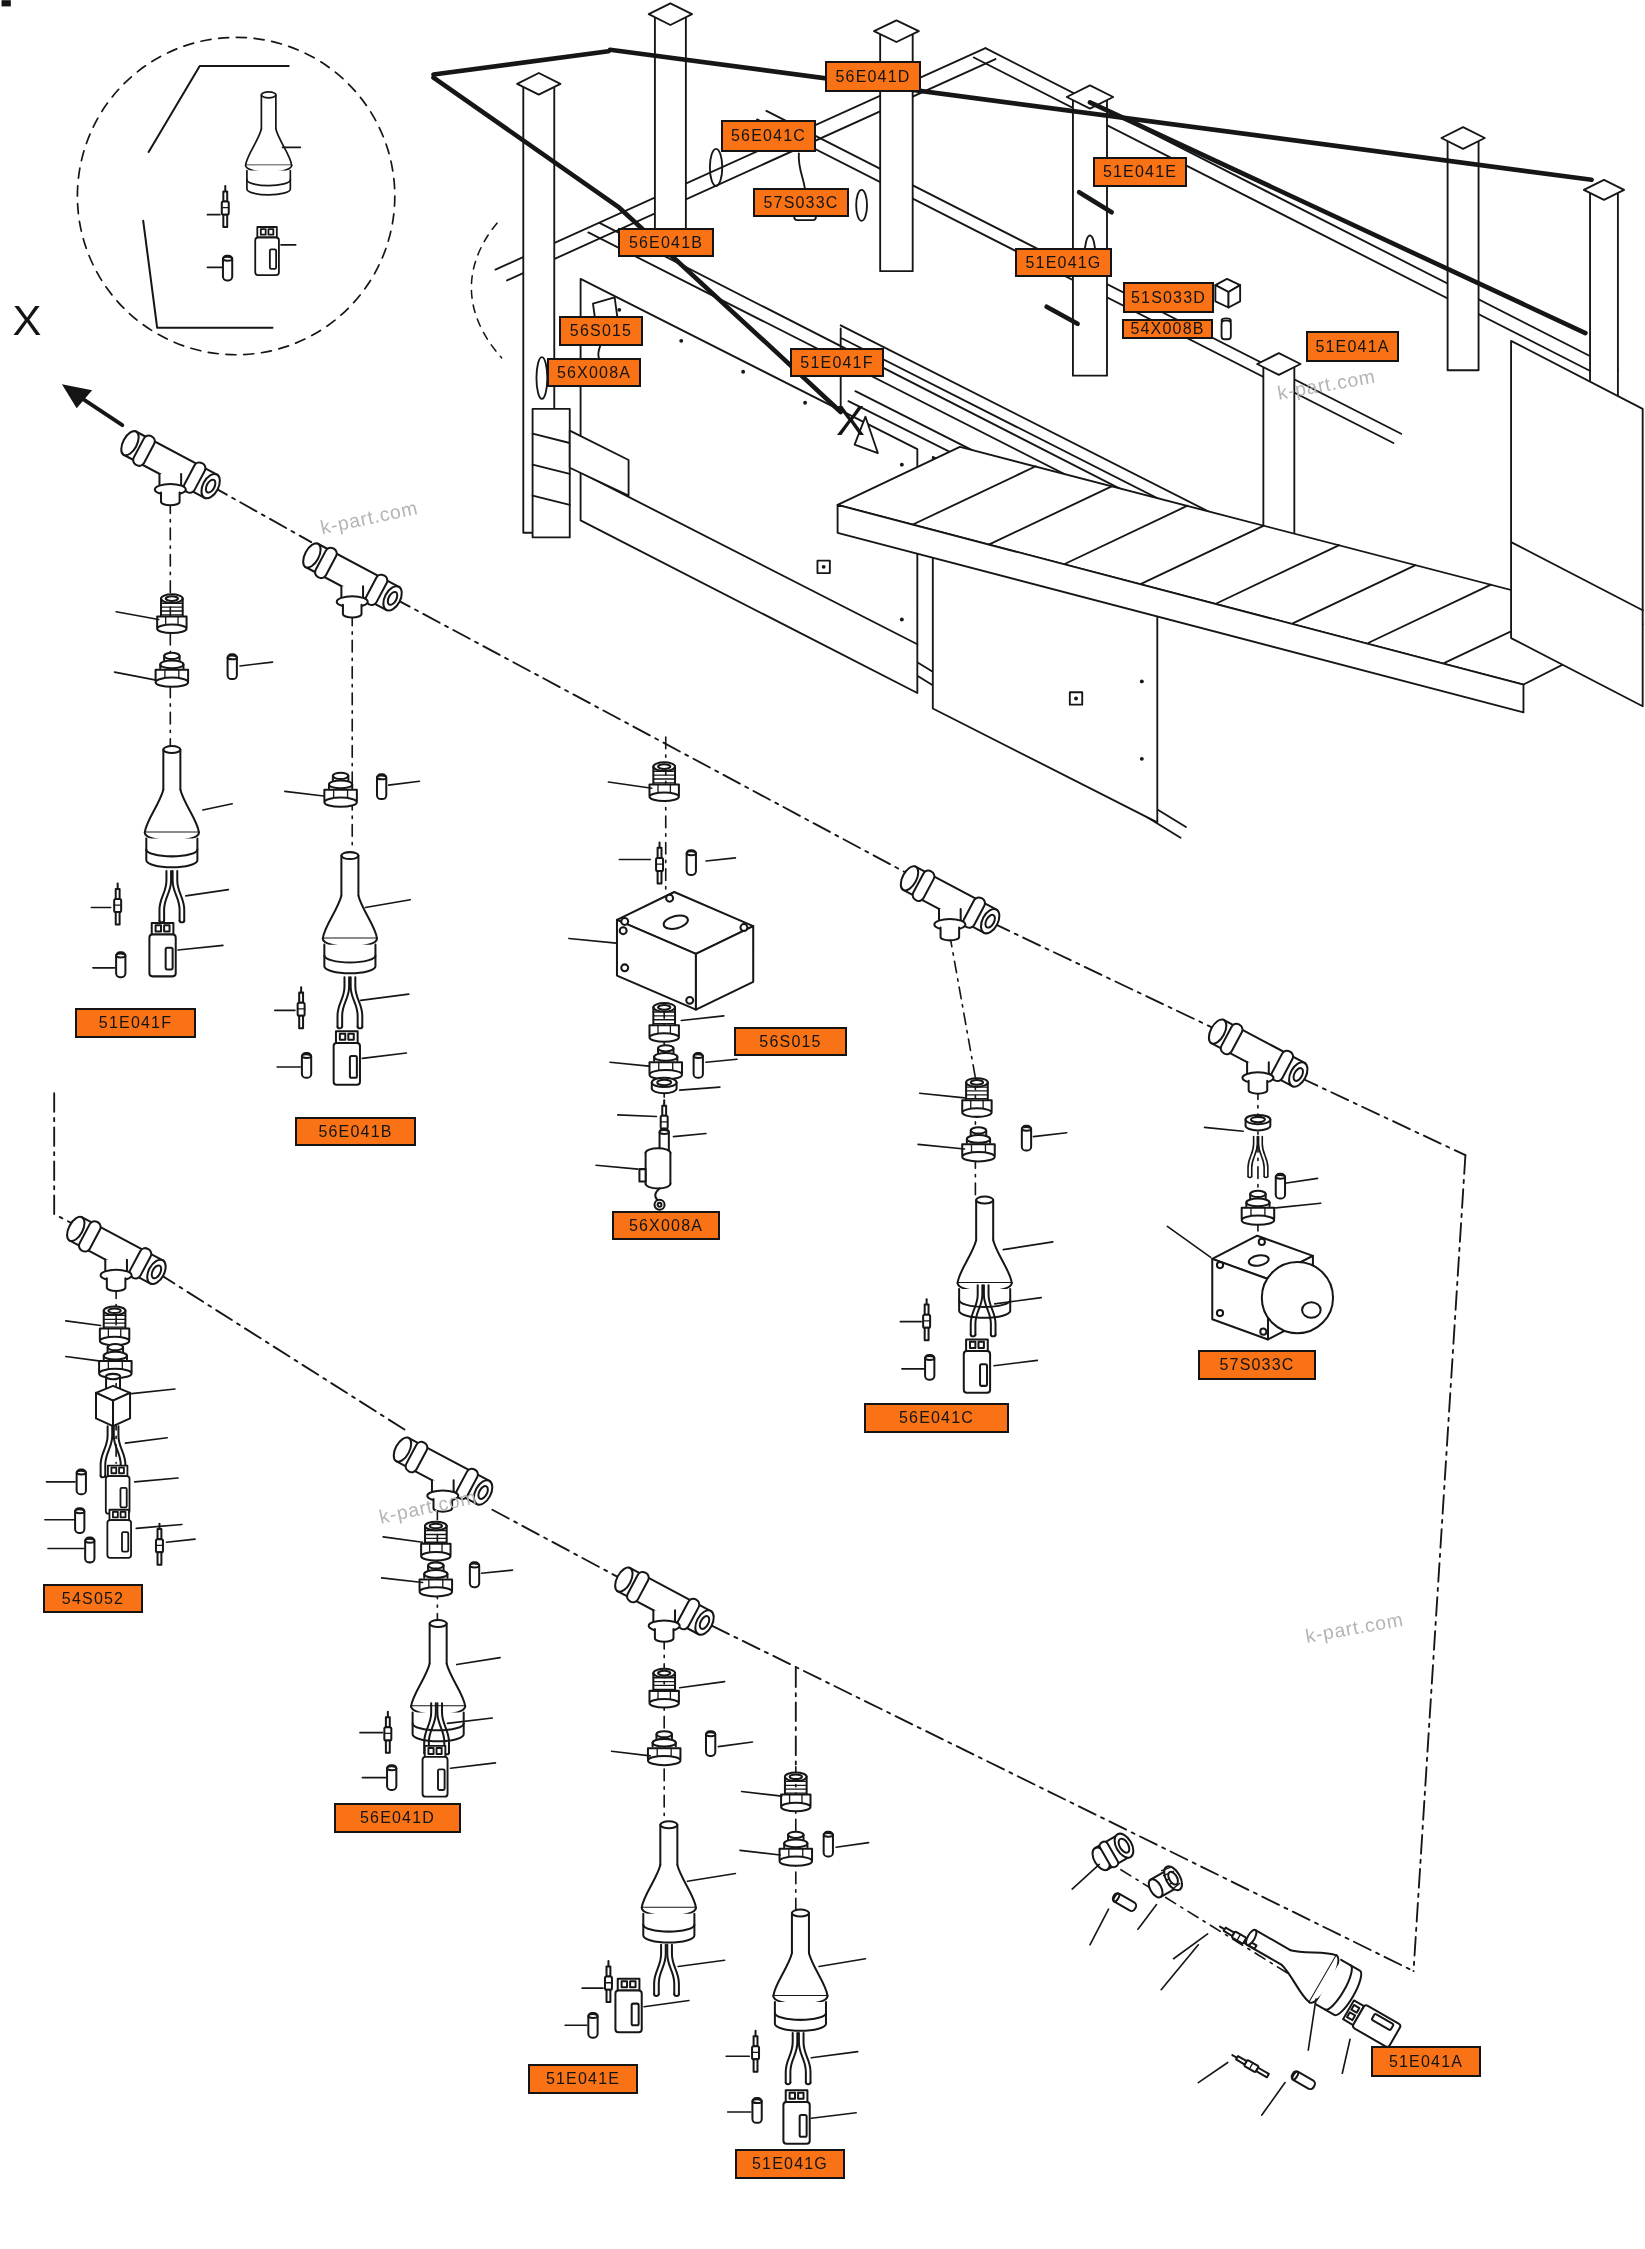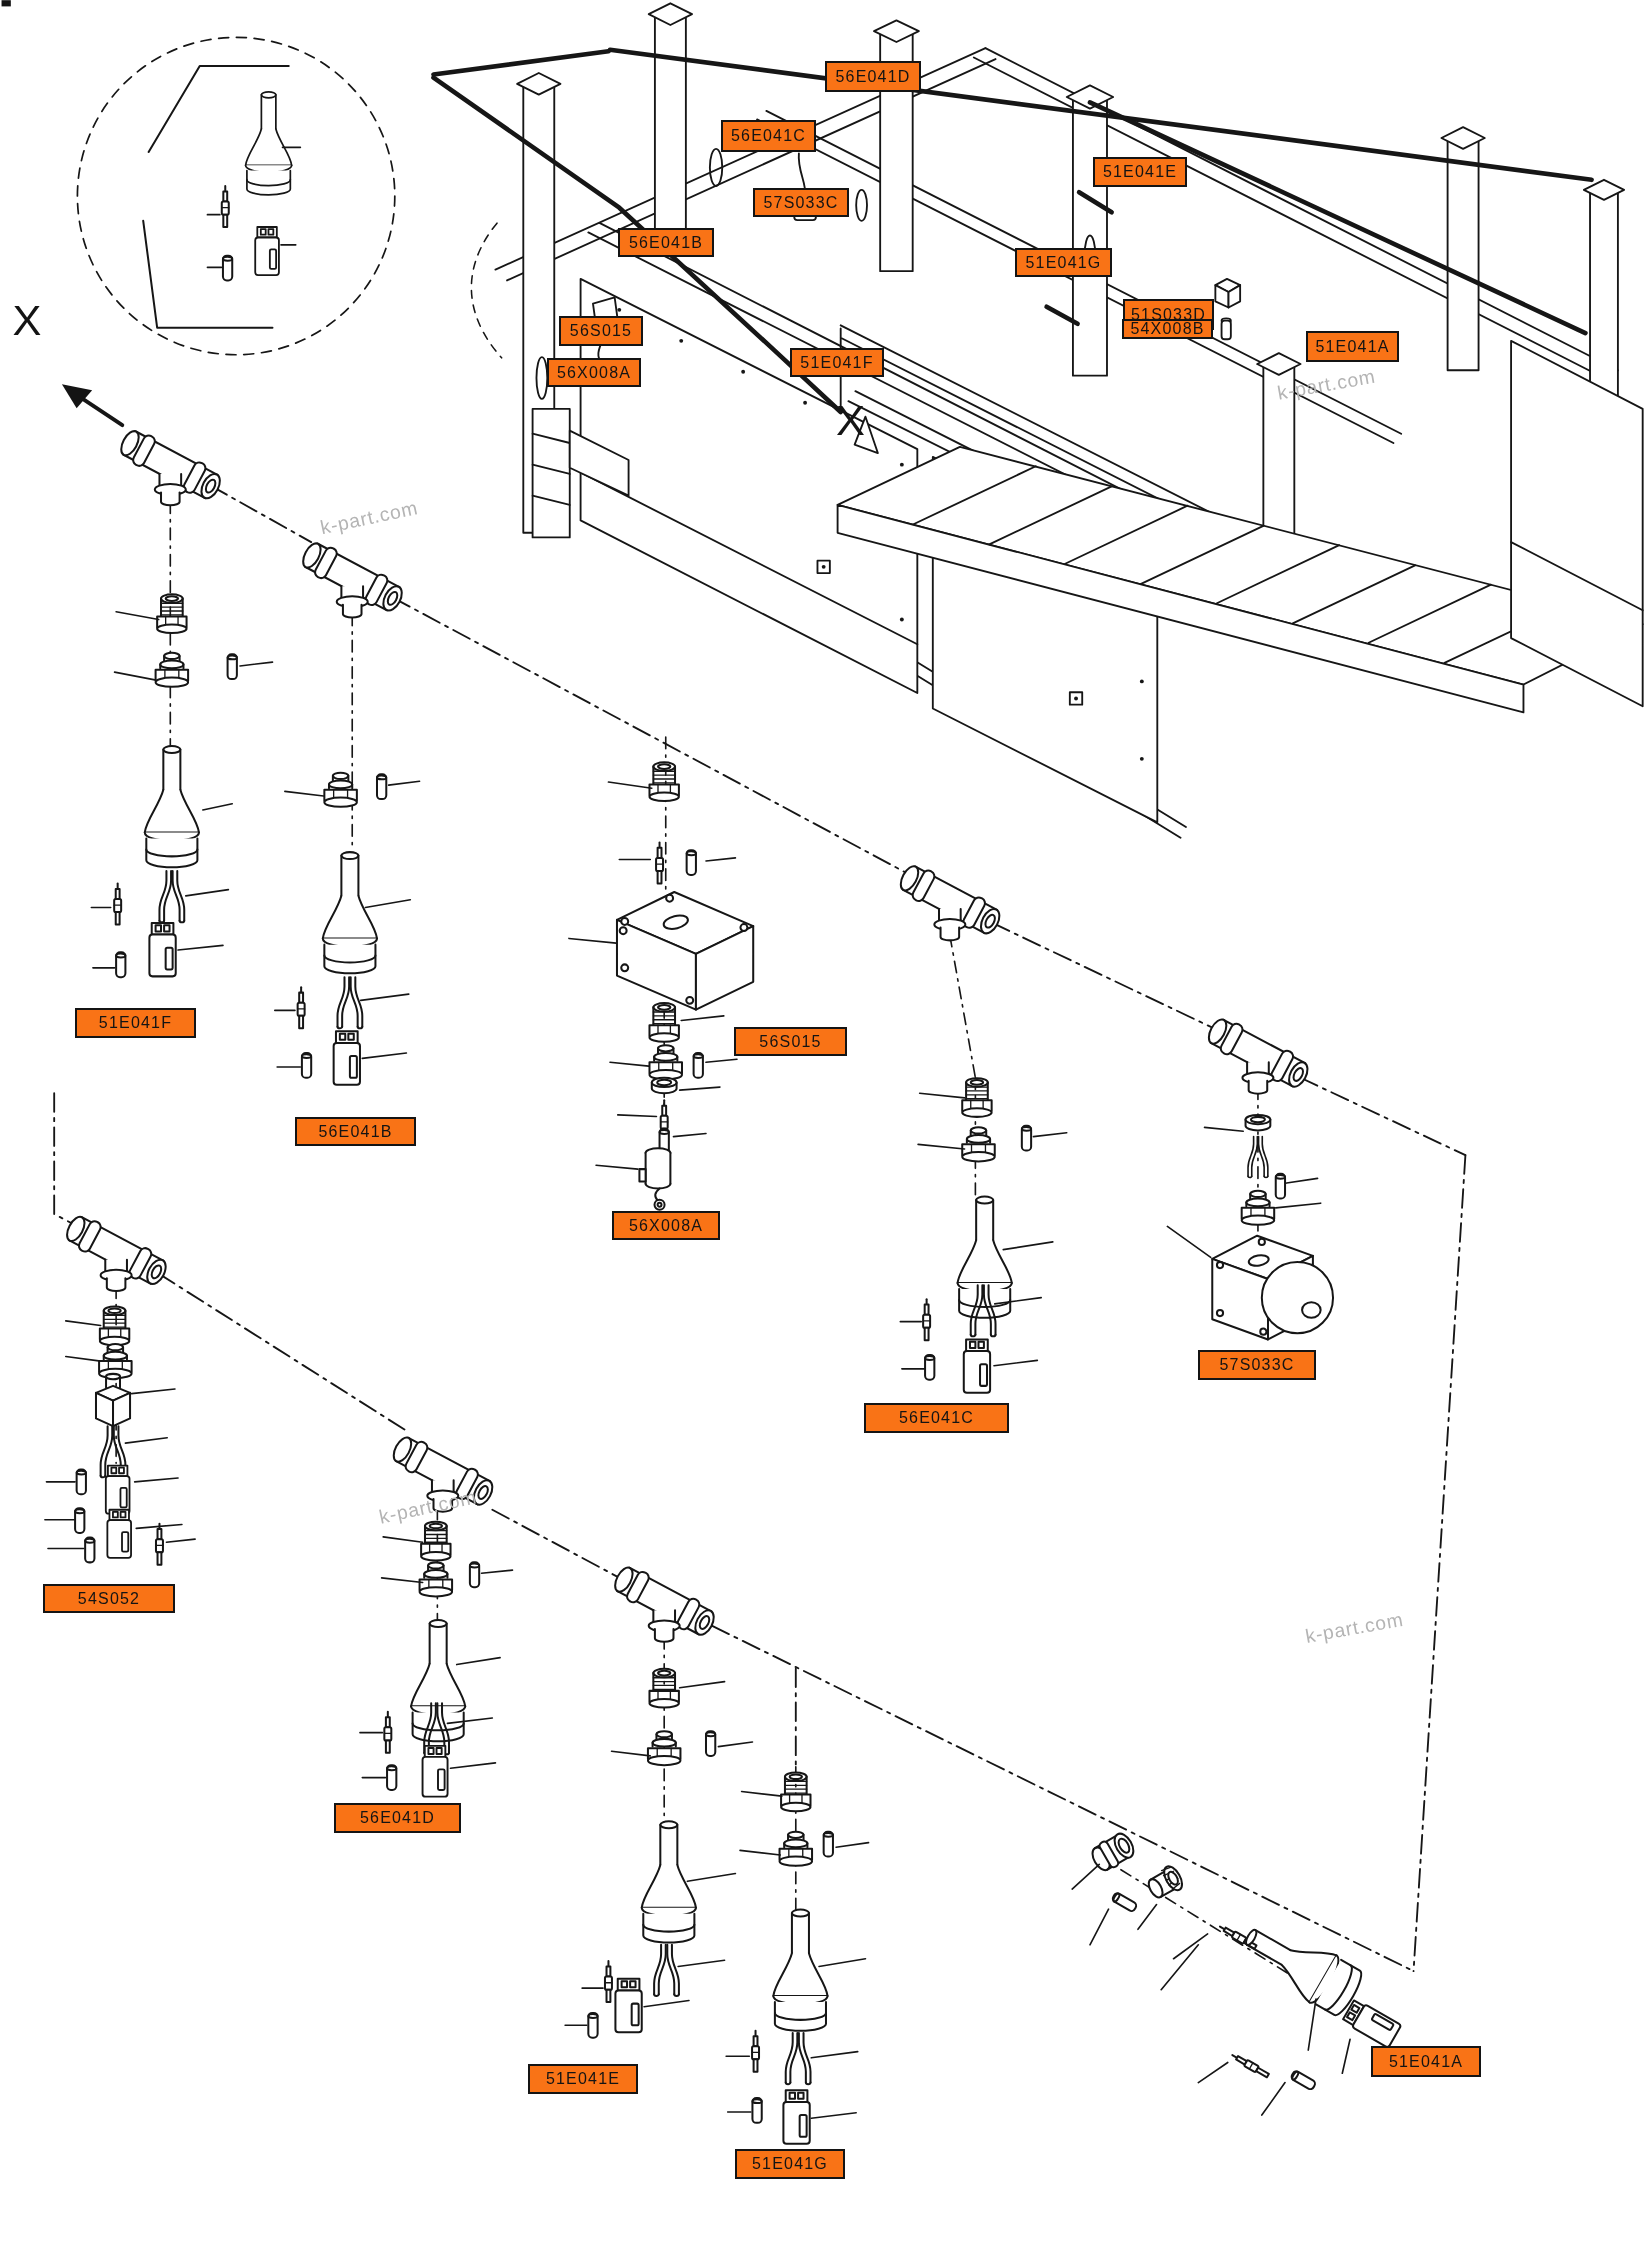--- a/index.html
+++ b/index.html
@@ -623,33 +623,33 @@
   <text class="wm" stroke="none" transform="translate(1688,2122) rotate(-10)">k-part.com</text>
 </g>
 </svg>
 
 <div class="plabel" style="left:825px;top:61px;width:96px;height:31px">56E041D</div>
 <div class="plabel" style="left:721px;top:120px;width:95px;height:32px">56E041C</div>
 <div class="plabel" style="left:753px;top:188px;width:96px;height:29px">57S033C</div>
 <div class="plabel" style="left:618px;top:228px;width:96px;height:29px">56E041B</div>
 <div class="plabel" style="left:1093px;top:157px;width:94px;height:30px">51E041E</div>
 <div class="plabel" style="left:1015px;top:248px;width:97px;height:29px">51E041G</div>
-<div class="plabel" style="left:1123px;top:299px;width:91px;height:31px">51S033D</div>
+<div class="plabel" style="left:1123px;top:282px;width:91px;height:31px">51S033D</div>
 <div class="plabel" style="left:1122px;top:319px;width:91px;height:20px">54X008B</div>
 <div class="plabel" style="left:1306px;top:331px;width:93px;height:31px">51E041A</div>
 <div class="plabel" style="left:559px;top:316px;width:84px;height:30px">56S015</div>
 <div class="plabel" style="left:547px;top:358px;width:94px;height:29px">56X008A</div>
 <div class="plabel" style="left:790px;top:348px;width:94px;height:29px">51E041F</div>
 
 <div class="plabel" style="left:75px;top:1008px;width:121px;height:30px">51E041F</div>
 <div class="plabel" style="left:295px;top:1117px;width:121px;height:29px">56E041B</div>
 <div class="plabel" style="left:734px;top:1027px;width:113px;height:29px">56S015</div>
 <div class="plabel" style="left:612px;top:1211px;width:108px;height:29px">56X008A</div>
 <div class="plabel" style="left:864px;top:1403px;width:145px;height:30px">56E041C</div>
 <div class="plabel" style="left:1198px;top:1350px;width:118px;height:30px">57S033C</div>
-<div class="plabel" style="left:43px;top:1584px;width:132px;height:29px">54S052</div>
+<div class="plabel" style="left:43px;top:1584px;width:100px;height:29px">54S052</div>
 <div class="plabel" style="left:334px;top:1803px;width:127px;height:30px">56E041D</div>
 <div class="plabel" style="left:528px;top:2064px;width:110px;height:30px">51E041E</div>
 <div class="plabel" style="left:735px;top:2149px;width:110px;height:30px">51E041G</div>
 <div class="plabel" style="left:1371px;top:2046px;width:110px;height:31px">51E041A</div>
 
 </div>
 
 
 </body></html>

